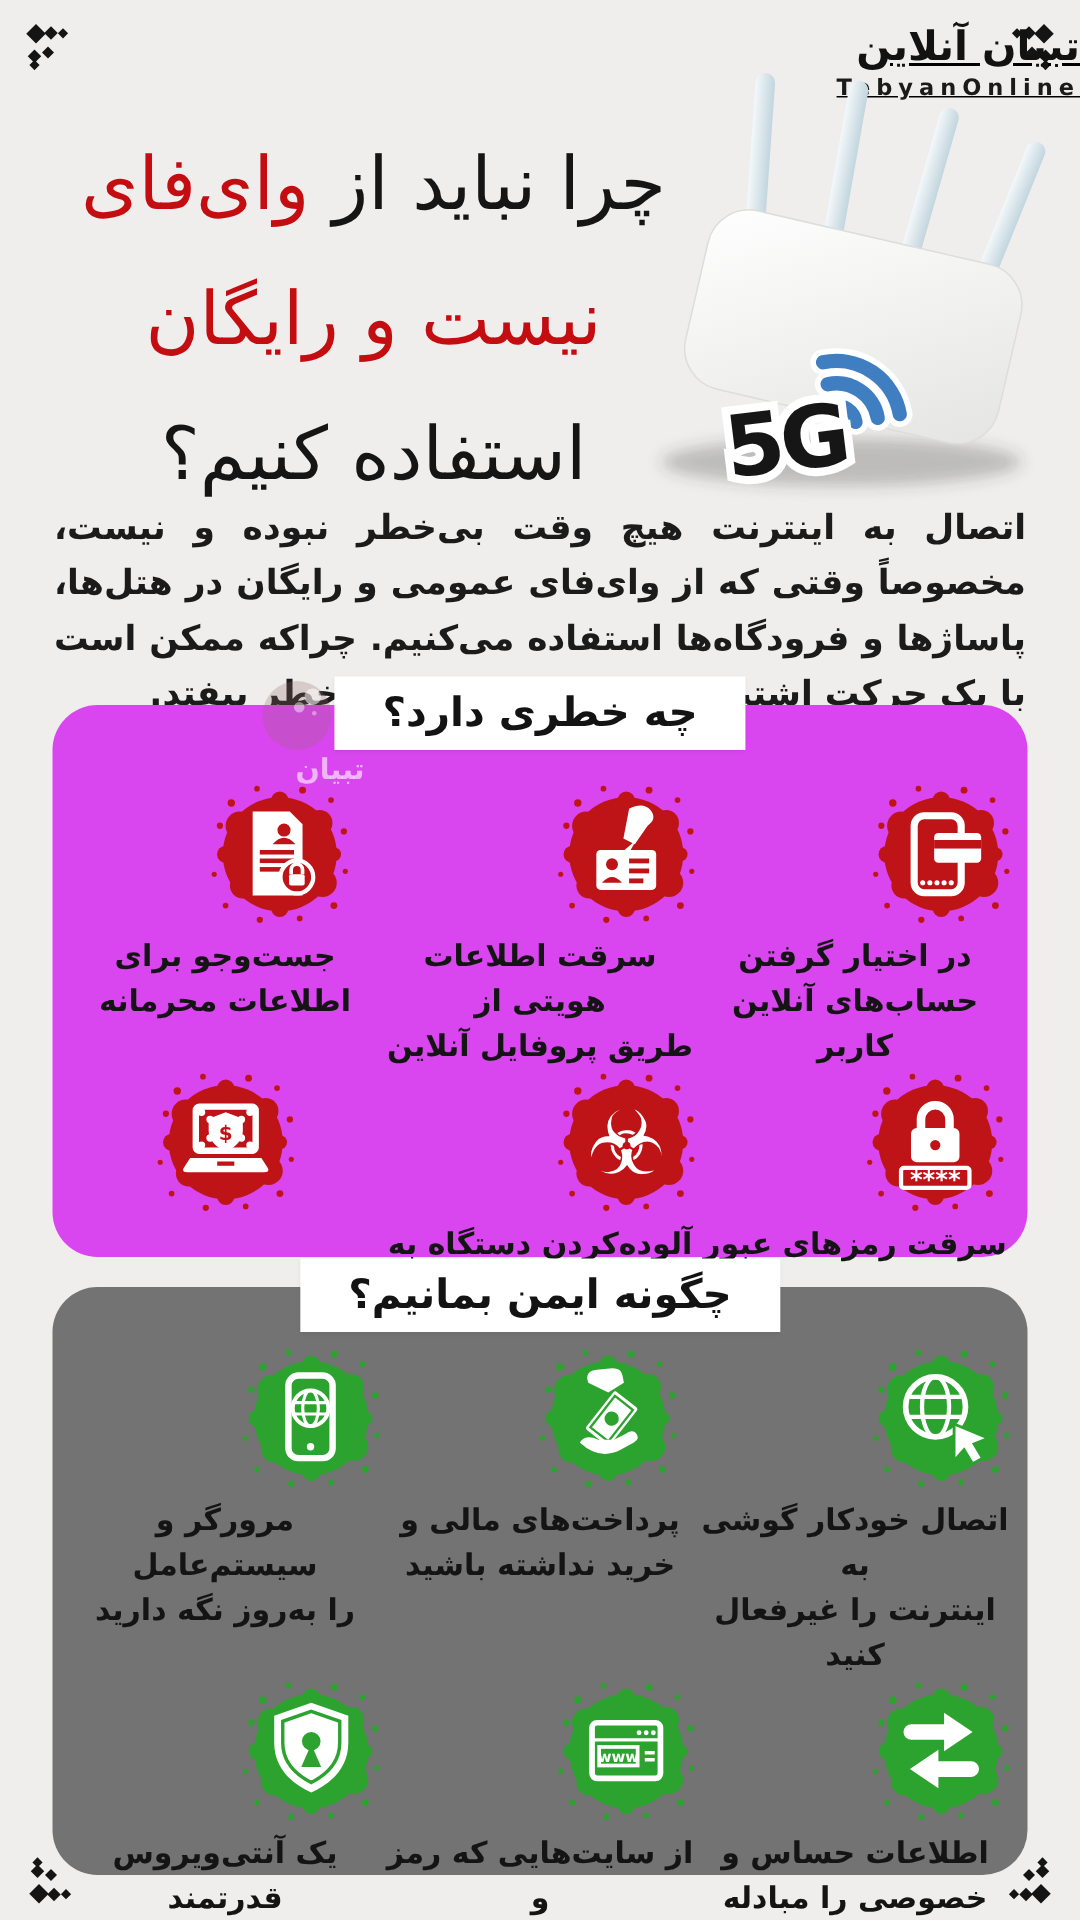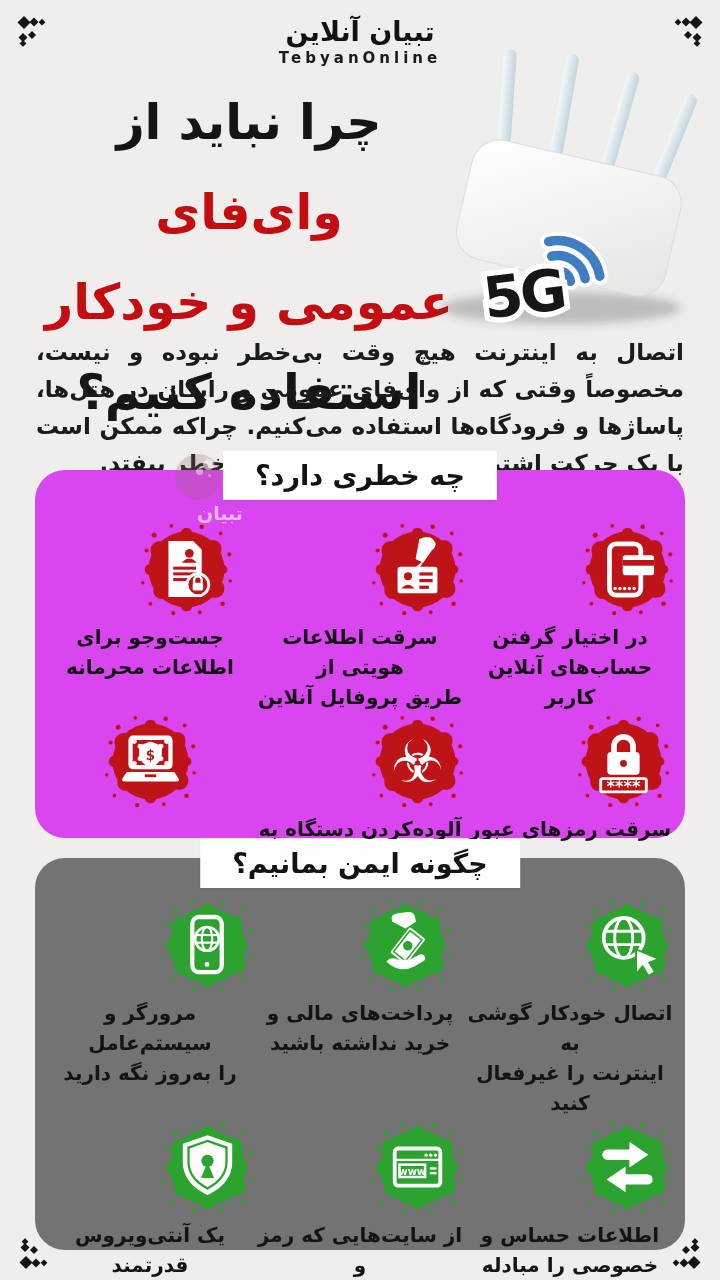--- a/index.html
+++ b/index.html
@@ -9,27 +9,27 @@
     font-family:"DejaVu Sans","Liberation Sans",sans-serif;
     direction:rtl;
   }
   
   .orn{position:absolute;width:32px;height:32px;fill:#141414;}
   .orn.tl{left:16px;top:15px;}
   .orn.tr{right:16px;top:15px;transform:scaleX(-1);}
   .orn.bl{left:18px;bottom:10px;transform:scaleY(-1);}
   .orn.br{right:18px;bottom:10px;transform:scale(-1,-1);}
   
-  .logo{position:absolute;top:16px;left:0;width:100%;text-align:center;}
+  .logo{position:absolute;top:16px;left:0;width:100%;text-align:right;text-decoration:underline;}
   .logo-fa{font-size:27px;font-weight:bold;color:#121212;line-height:32px;}
   .logo-en{font-size:15px;font-weight:600;letter-spacing:4px;color:#1a1a1a;direction:ltr;margin-top:1px;}
   
   .hero-title{
     position:absolute;top:78px;left:34px;width:430px;
-    text-align:center;font-size:49px;font-weight:700;line-height:90px;
+    text-align:center;font-size:49px;font-weight:400;line-height:90px;
     color:#151515;letter-spacing:-1px;
   }
   .red{color:#c40d10;}
   
   .router{position:absolute;left:416px;top:48px;width:304px;height:300px;}
   
   .intro{
     position:absolute;top:334px;left:36px;right:36px;margin:0;
     font-size:23px;font-weight:700;line-height:37px;color:#1b1b1b;
     text-align:justify;
@@ -239,21 +239,21 @@
     <use href="#corner"></use>
   </svg>
 
 <header class="logo">
   <div class="logo-fa">تبیان آنلاین</div>
   <div class="logo-en">TebyanOnline</div>
 </header>
 
 <div class="hero-title">
   <div class="t-line"><span>چرا نباید از</span> <span class="red">وای‌فای</span></div>
-  <div class="t-line red">عمومی و خودکار</div>
+  <div class="t-line red">نیست و رایگان</div>
   <div class="t-line">استفاده کنیم؟</div>
 </div>
 
 <svg class="router" viewBox="0 0 304 300">
   <defs>
     <linearGradient id="gBody" x1="0" y1="0" x2="1" y2="1">
       <stop offset="0" stop-color="#ffffff"></stop>
         <stop offset="1" stop-color="#e4e4e2"></stop>
     </linearGradient>
     <linearGradient id="gAnt" x1="0" y1="0" x2="1" y2="0">

